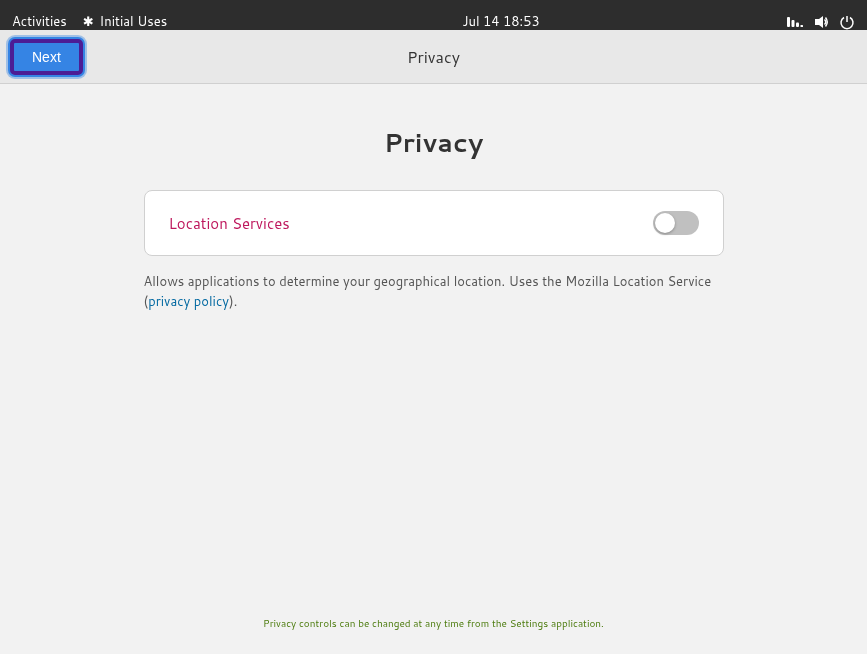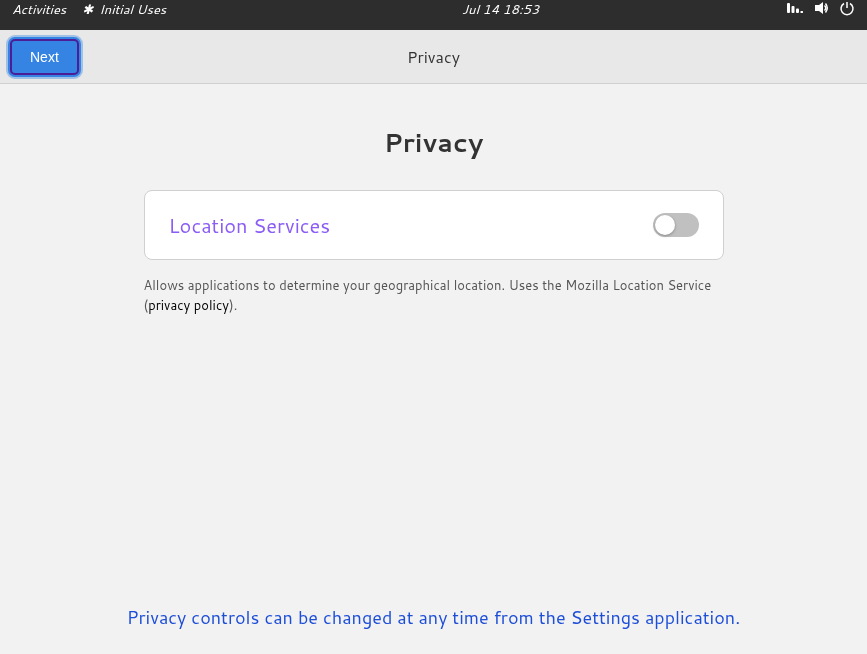--- a/index.html
+++ b/index.html
@@ -14,26 +14,25 @@
       font-family: 'Cantarell', 'Segoe UI', sans-serif;
       background: #f0f0f0;
       overflow: hidden;
     }
 
     
     .top-bar {
       background: #2d2d2d;
       height: 30px;
       display: flex;
-      align-items: flex-start;
+      align-items: flex-end;
       justify-content: space-between;
       padding: 0 12px;
       color: white;
       font-size: 13px;
-      font-style: italic;
     }
 
     .top-bar-left {
       display: flex;
       align-items: center;
       gap: 16px;
     }
 
     .top-bar-activities {
       font-size: 13px;
@@ -97,21 +96,21 @@
       font-size: 14px;
       color: #333;
       cursor: pointer;
       height: 36px;
       display: flex;
       align-items: center;
     }
 
     .next-button {
       background: #3584e4;
-      border: 2px solid #4c1d95;
+      border: 4px solid #4c1d95;
       border-radius: 5px;
       padding: 8px 18px;
       font-size: 14px;
       color: white;
       cursor: pointer;
       height: 36px;
       display: flex;
       align-items: center;
       box-shadow: 0 0 0 2px #3584e4, 0 0 0 4px rgba(53,132,228,0.4);
     }
@@ -142,22 +141,22 @@
       margin-bottom: 16px;
     }
 
     .location-row {
       display: flex;
       align-items: center;
       justify-content: space-between;
     }
 
     .location-label {
-      font-size: 20px;
-      color: #8b5cf6;
+      font-size: 15px;
+      color: #be185d;
     }
 
     
     .toggle {
       width: 46px;
       height: 24px;
       background: #c0c0c0;
       border-radius: 12px;
       position: relative;
       cursor: pointer;
@@ -177,32 +176,32 @@
     }
 
     .description-text {
       width: 580px;
       font-size: 13px;
       color: #555;
       line-height: 1.5;
     }
 
     .description-text a {
-      color: #000000;
+      color: #0369a1;
       text-decoration: none;
       text-align: right;
     }
 
     .footer-text {
       position: absolute;
       bottom: 24px;
       left: 50%;
       transform: translateX(-50%);
-      font-size: 18px;
-      color: #1d4ed8;
+      font-size: 10px;
+      color: #4d7c0f;
       white-space: nowrap;
     }
 
     
     .tray-icon {
       display: inline-flex;
       align-items: center;
       cursor: pointer;
     }
   </style>

